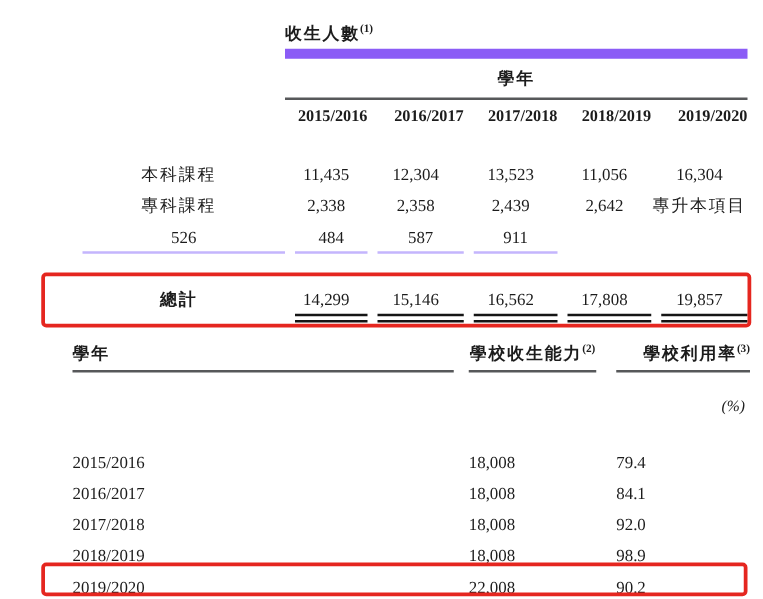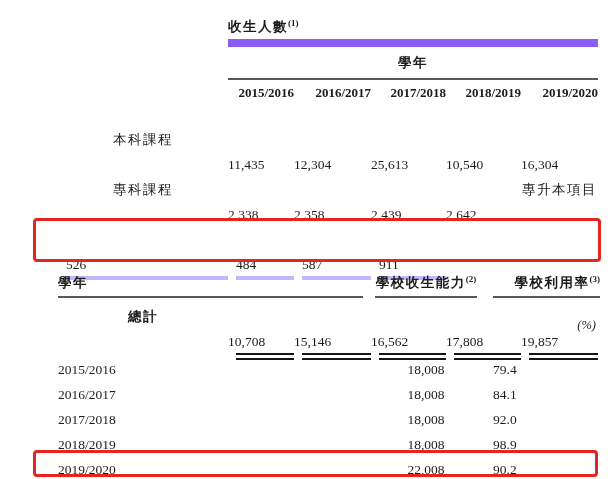--- a/index.html
+++ b/index.html
@@ -28,22 +28,22 @@
   }
   .t1-subtitle {
     grid-column: 2 / 7; text-align: center; font-weight: bold;
     padding-top: 7px; padding-bottom: 6px;
     border-bottom: 2px solid #57585a;
   }
   .yh { text-align: right; font-weight: bold; padding-top: 4px; font-size: 13px; }
   .sp26 { grid-column: 1 / 7; height: 26px; }
   .sp28 { grid-column: 1 / 7; height: 28px; }
   .lbl  { text-align: center;  height: 25px; }
-  .cell { text-align: left; height: 25px; margin-top: 25px; }
-  .rule { height: 20px; border-bottom: 4px solid #c4b5fd; margin-left: 8px; }
+  .cell { text-align: center; height: 25px; }
+  .rule { height: 20px; border-bottom: 2px solid #c4b5fd; margin-left: 8px; }
   .tlbl { font-weight: bold; }
   .dbl  {
     margin-left: 8px; margin-top: 2px; height: 3px;
     border-top: 2px solid #151515; border-bottom: 2px solid #151515;
   }
 
   
   .t2 {
     position: absolute; left: 58px; top: 274px; width: 540px;
     display: grid;
@@ -52,21 +52,21 @@
   }
   .t2 .h { font-weight: bold; padding-bottom: 4px; border-bottom: 2px solid #57585a; }
   .h-year { grid-column: 1; text-align: left; }
   .h-gap2 { grid-column: 2; } .h-gap4 { grid-column: 4; }
   .h-cap  { grid-column: 3; text-align: center; letter-spacing: 1px; }
   .h-util { grid-column: 5; text-align: right; letter-spacing: 1px; }
   .unit   { grid-column: 5; text-align: right; font-style: italic;
             font-size: 12.5px; padding: 18px 4px 0 0; }
   .t2sp   { grid-column: 1 / 6; height: 27px; }
   .yr   { grid-column: 1; height: 25px; text-align: left; }
-  .cap  { grid-column: 3; height: 25px; text-align: center; }
+  .cap  { grid-column: 3; height: 25px; text-align: left; }
   .util { grid-column: 5; height: 25px; padding-right: 4px; }
 
   
   .hbox {
     position: absolute; box-sizing: border-box;
     border: 3px solid var(--hl, #e5261f);
     border-radius: 4px;
     background: transparent;
   }
   #hb1 { left: 33px; top: 218px; width: 568px; height: 44px; }
@@ -86,41 +86,41 @@
     <div class="yh">2016/2017</div>
     <div class="yh">2017/2018</div>
     <div class="yh">2018/2019</div>
     <div class="yh">2019/2020</div>
 
     <div class="sp26"></div>
 
     <div class="lbl cjk">本科課程</div>
     <div class="cell">11,435</div>
     <div class="cell">12,304</div>
-    <div class="cell">25,613</div>
-    <div class="cell">10,540</div>
+    <div class="cell">13,523</div>
+    <div class="cell">11,056</div>
     <div class="cell">16,304</div>
 
     <div class="lbl cjk">專科課程</div>
     <div class="cell">2,338</div>
     <div class="cell">2,358</div>
     <div class="cell">2,439</div>
     <div class="cell">2,642</div>
 
     <div class="lbl cjk">專升本項目</div>
     <div class="cell rule">526</div>
     <div class="cell rule">484</div>
     <div class="cell rule">587</div>
     <div class="cell rule">911</div>
 
     <div class="sp28"></div>
 
     <div class="lbl tlbl cjk">總計</div>
     <div class="cell" style="height:auto">
-        <div>10,708</div>
+        <div>14,299</div>
         <div class="dbl"></div>
       </div>
     <div class="cell" style="height:auto">
         <div>15,146</div>
         <div class="dbl"></div>
       </div>
     <div class="cell" style="height:auto">
         <div>16,562</div>
         <div class="dbl"></div>
       </div>

